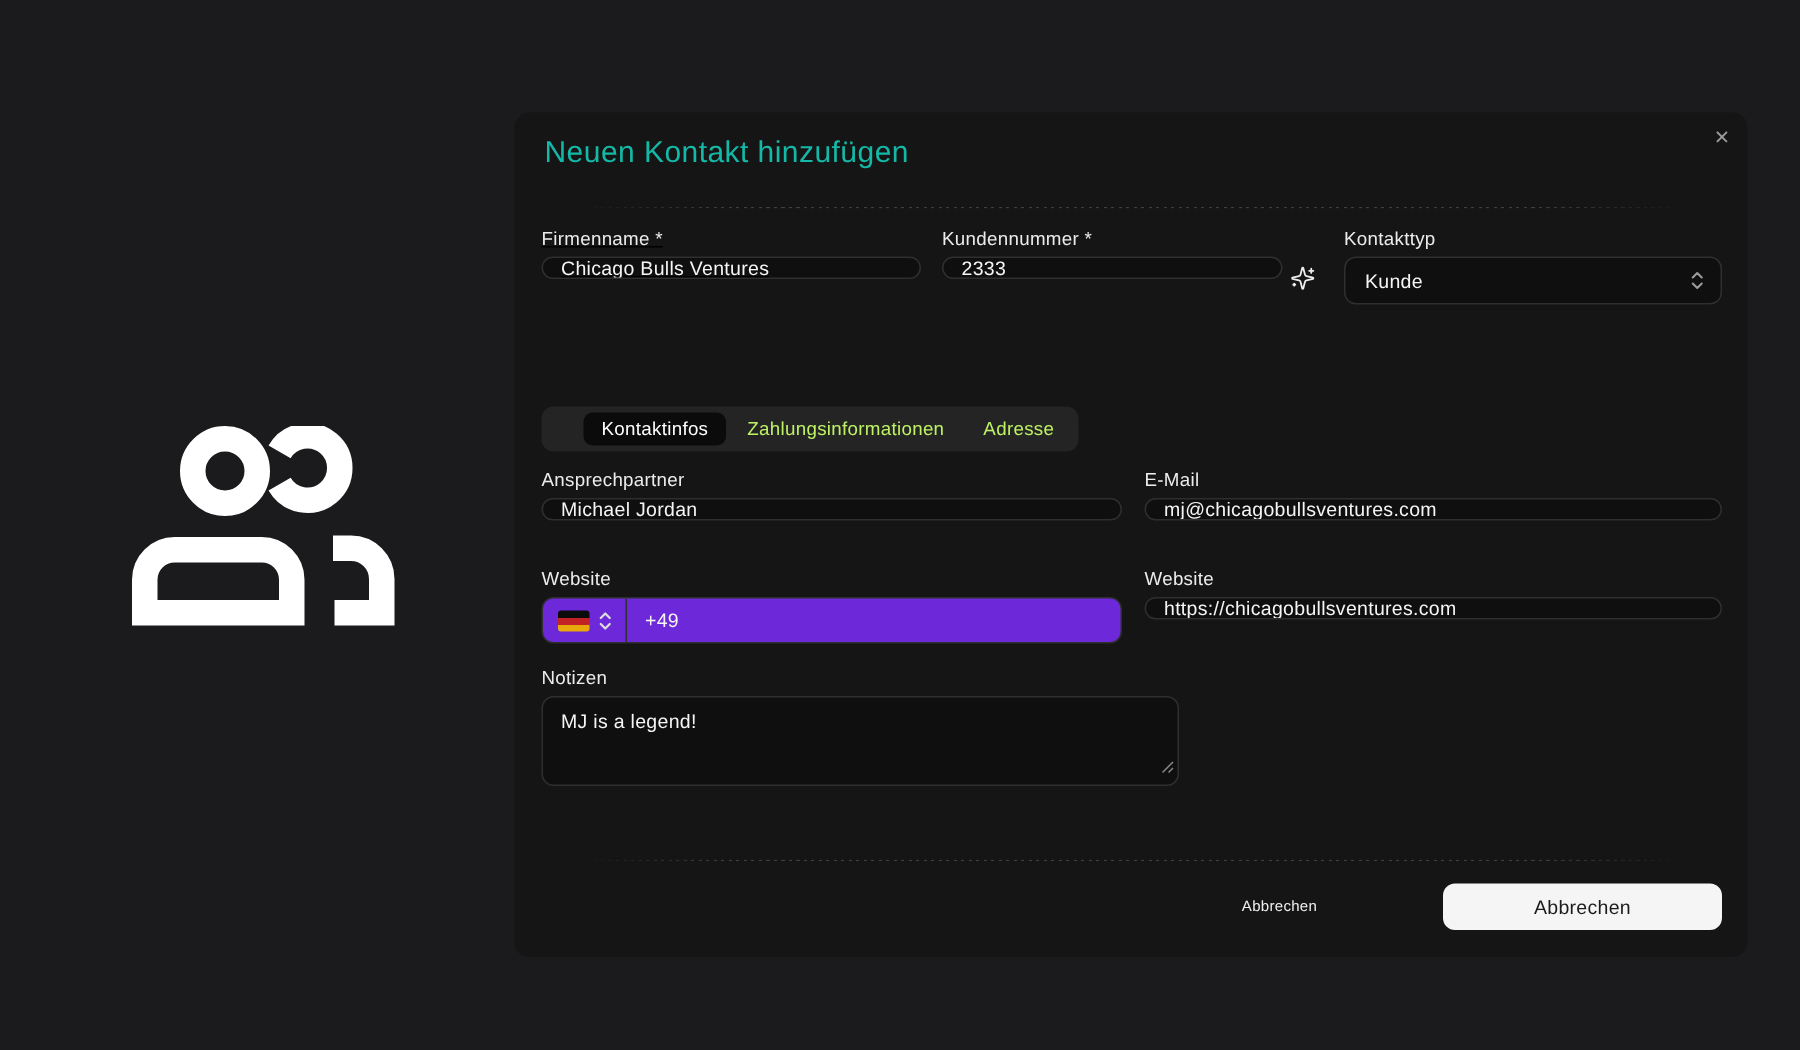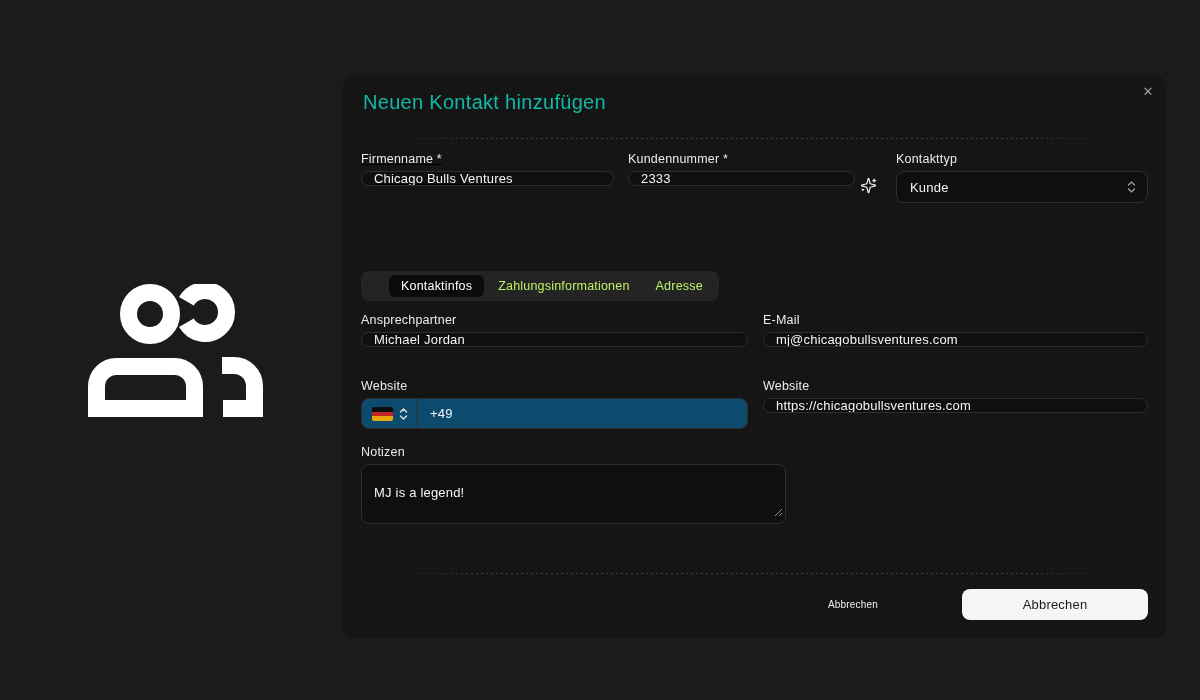--- a/index.html
+++ b/index.html
@@ -56,35 +56,35 @@
   
   .tabs { position:absolute; left:18px; top:196px; height:30px; display:inline-flex;
           align-items:center; gap:2px; background:#242424; border-radius:8px; padding:4px; }
   .tab { height:22px; line-height:22px; padding:0 12px; font-size:12.5px;
          letter-spacing:.2px; color:#bef264; border-radius:6px; cursor:pointer;
          white-space:nowrap; background:transparent; border:none;
          font-family:"Liberation Sans", sans-serif; }
   .tab.active { background:#0b0b0b; color:#ffffff; font-weight:500;margin-left:24px; }
 
   
-  .phone-box { display:flex; align-items:stretch; height:31px; background:#0c4a6e;
+  .phone-box { display:flex; align-items:stretch; height:31px; background:#6d28d9;
                border:1px solid #2f2f2f; border-radius:8px; overflow:hidden; }
   .flag-select { display:flex; align-items:center; gap:6px; padding:0 9px 0 10px;
                  border-right:1px solid #2f2f2f; cursor:pointer; }
   .flag { width:21px; height:14px; border-radius:2px;
           background:linear-gradient(180deg,#0c0c0c 0 33.4%, #c22126 33.4% 66.7%, #e8a80c 66.7% 100%); }
   .phone-input { flex:1; background:transparent; border:none; color:#f5f5f5;
                  font-size:13px; letter-spacing:.2px; padding:0 12px; outline:none;
                  font-family:"Liberation Sans", sans-serif; }
 
   
   .ta-wrap { position:relative; }
   .tarea { display:block; width:100%; height:60px; background:#0f0f0f;
            border:1px solid #2f2f2f; border-radius:8px; color:#f5f5f5;
-           font-size:13px; letter-spacing:.2px; padding:20px 12px; resize:none;
+           font-size:13px; letter-spacing:.2px; padding:8px 12px; resize:none;
            outline:none; font-family:"Liberation Sans", sans-serif; }
   .resize-handle { position:absolute; right:3px; bottom:3px; cursor:nwse-resize; }
 
   
   .btn-cancel { position:absolute; left:450px; top:513px; width:120px; height:32px;
                 background:transparent; border:none; color:#f0f0f0; font-size:10px;
                 letter-spacing:.2px; cursor:pointer; font-family:"Liberation Sans", sans-serif; }
   .btn-save { position:absolute; left:619px; top:514px; width:186px; height:31px;
               background:#f5f5f5; border:none; border-radius:8px; color:#1b1b1b;
               font-size:13px; font-weight:500; letter-spacing:.2px; cursor:pointer;

